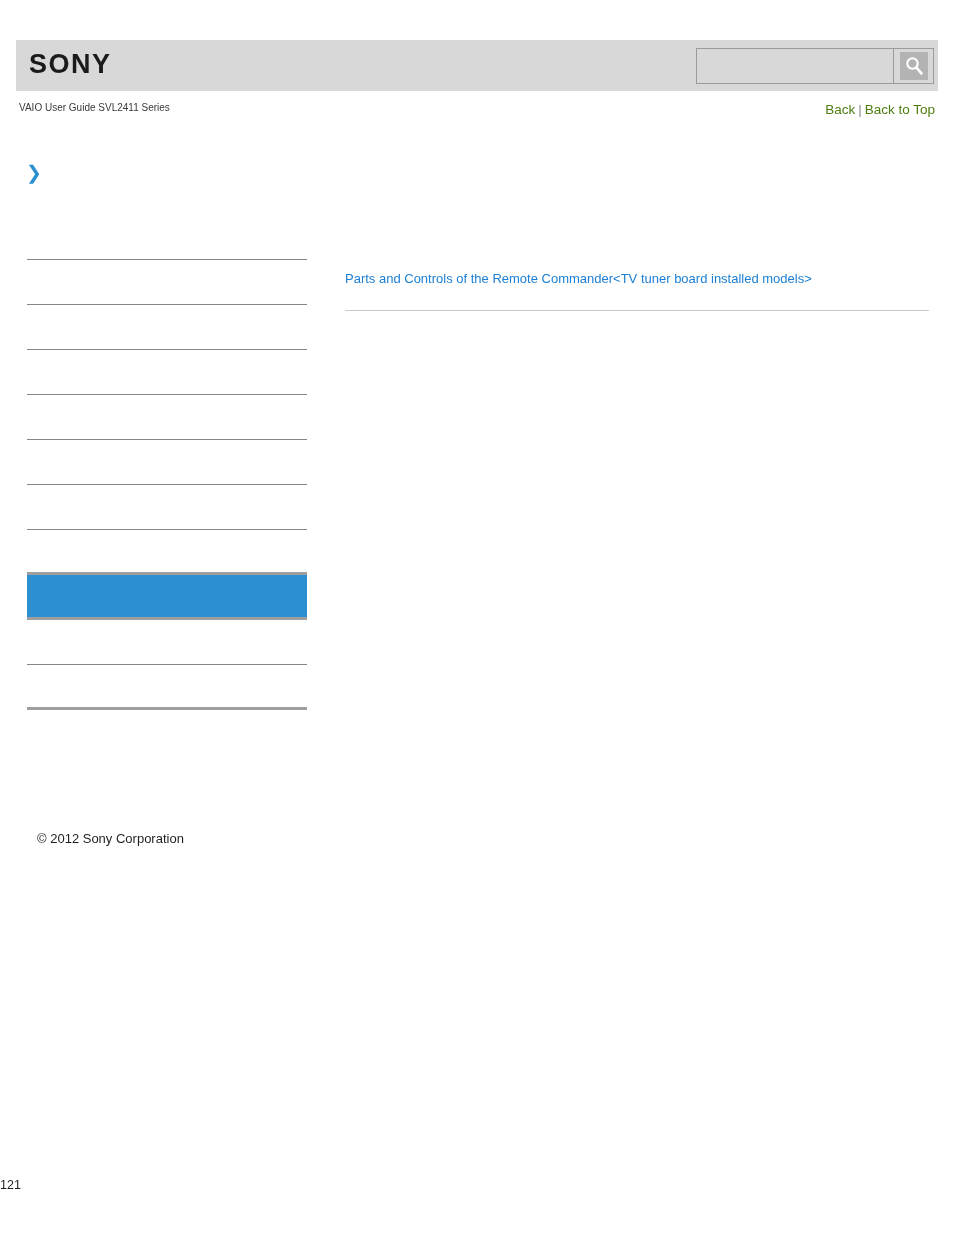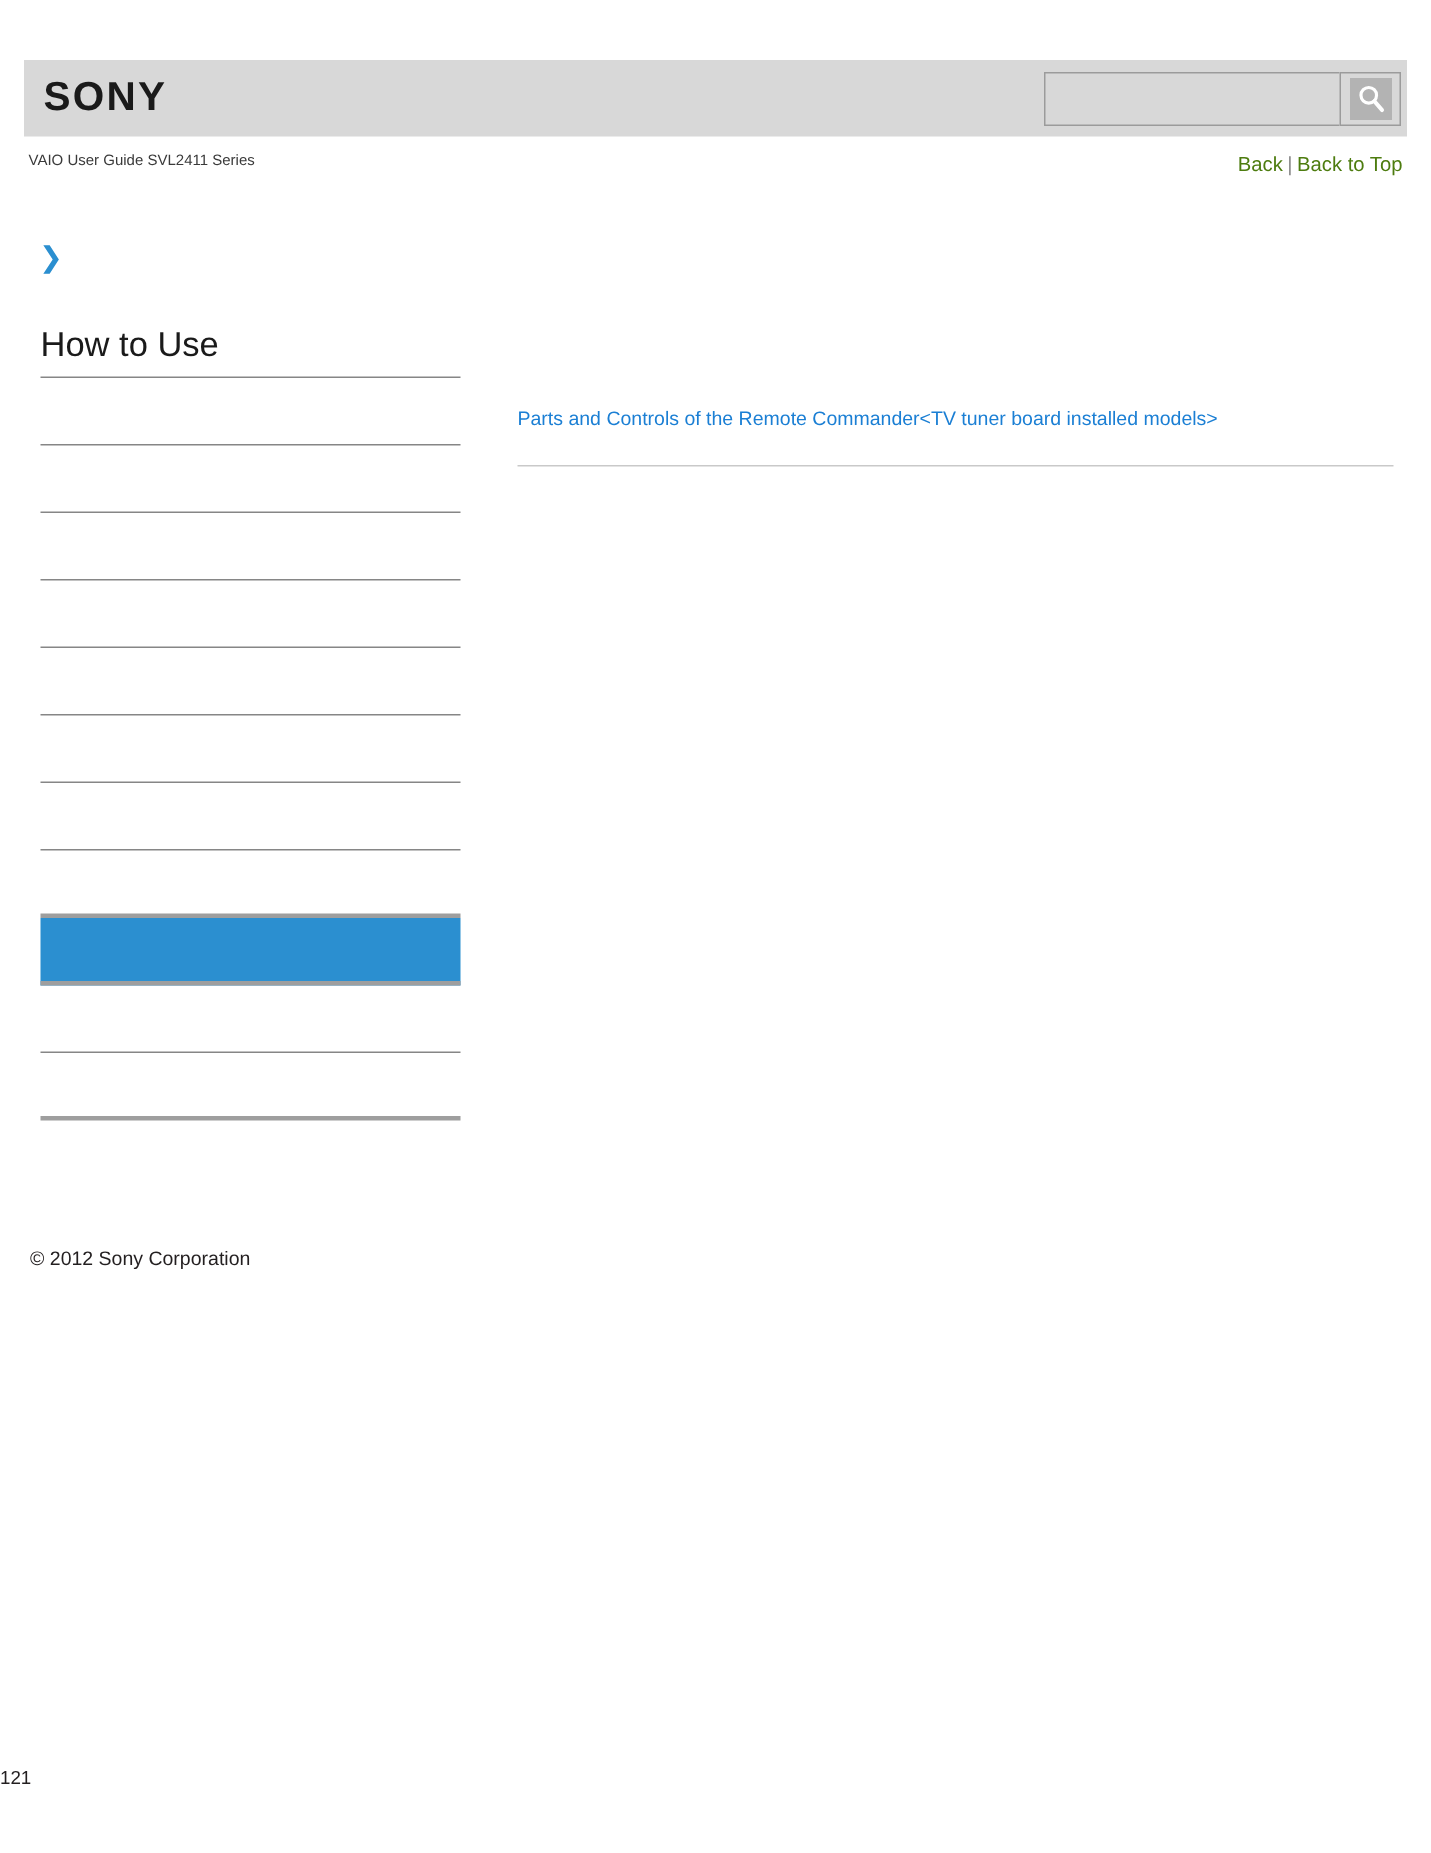--- a/index.html
+++ b/index.html
@@ -147,21 +147,21 @@
     border-bottom: 3px solid #9e9e9e;
   }
   .sidebar-item.selected {
     background: #2b8fd0;
     color: #ffffff;
     border-bottom: 3px solid #9e9e9e;
   }
 
   .copyright {
     position: absolute;
-    left: 20px;
+    left: 37px;
     top: 831px;
     font-size: 13px;
     color: #231f20;
   }
 
   
   .content {
     position: absolute;
     left: 345px;
     top: 196px;
@@ -229,21 +229,20 @@
 
 <div class="guide-title">VAIO User Guide SVL2411 Series</div>
 
 <div class="nav-links">
   <a href="#">Back</a><span class="nav-sep">|</span><a href="#">Back to Top</a>
 </div>
 
 <div class="chevron-icon">❯</div>
 
 <div class="sidebar">
-  <h1 class="sidebar-heading">How to Use</h1>
 
   <div class="sidebar-item"><span></span></div>
   <div class="sidebar-item"><span></span></div>
   <div class="sidebar-item"><span></span></div>
   <div class="sidebar-item"><span></span></div>
   <div class="sidebar-item"><span></span></div>
   <div class="sidebar-item"><span></span></div>
   <div class="sidebar-item"><span></span></div>
   <div class="sidebar-item thick"><span></span></div>
   <div class="sidebar-item selected"><span></span></div>

